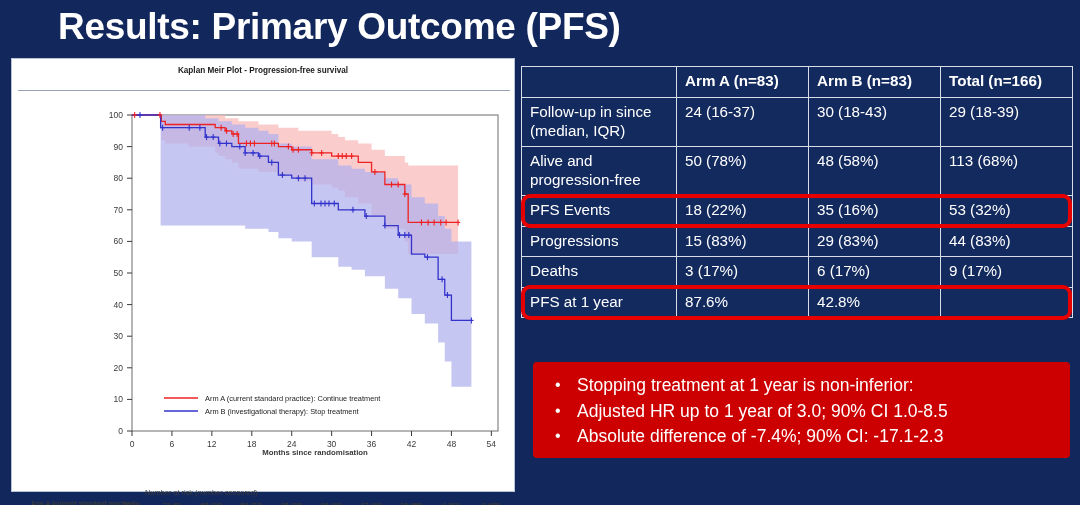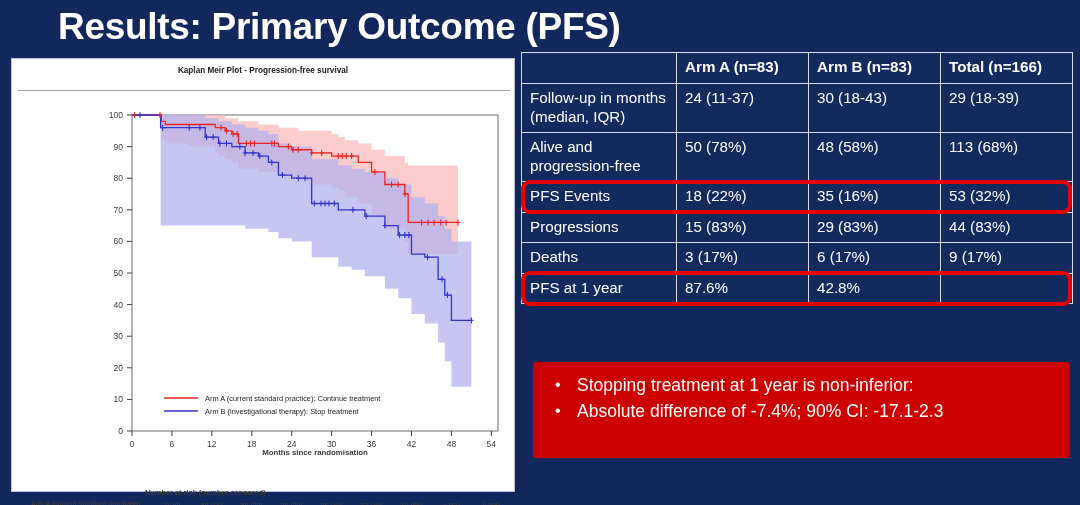--- a/index.html
+++ b/index.html
@@ -41,40 +41,40 @@
     line-height: 11px;
   }
   #km-divider {
     position: absolute; left: 6px; top: 31px; width: 492px; height: 1px;
     background: #9aa3b5;
   }
   #plot-svg { position: absolute; left: 0; top: 34px; }
 
   #risk-title {
     position: absolute; left: 133px; top: 429px;
-    font-size: 7.4px; color: #3a3a3a; font-weight: bold;
+    font-size: 7.4px; color: #3a3a3a; font-weight: normal;
   }
   .risk-rowlabel {
     position: absolute;
     width: 118px;
     text-align: right;
     font-size: 6.6px; color: #3a3a3a; line-height: 8.4px;
     font-weight: bold;
   }
   .risk-num {
     position: absolute;
     font-size: 6.8px; color: #3a3a3a;
     text-align: center; width: 40px;
     font-weight: bold;
   }
 
   
   #table-wrap {
     position: absolute;
-    left: 521px; top: 52px;
+    left: 521px; top: 66px;
     width: 551px; height: 285px;
   }
   table#results {
     width: 551px;
     border-collapse: collapse;
     table-layout: fixed;
   }
   table#results td, table#results th {
     border: 1px solid #d8dde8;
     color: #ffffff;
@@ -368,22 +368,22 @@
       <thead>
           <tr id="thead-row">
             <th></th>
             <th>Arm A (n=83)</th>
             <th>Arm B (n=83)</th>
             <th>Total (n=166)</th>
           </tr>
         </thead>
       <tbody id="tbody">
           <tr>
-            <td>Follow-up in months (median, IQR)</td>
-            <td>24 (11-37)</td>
+            <td>Follow-up in since (median, IQR)</td>
+            <td>24 (16-37)</td>
             <td>30 (18-43)</td>
             <td>29 (18-39)</td>
           </tr>
           <tr>
             <td>Alive and progression-free</td>
             <td>50 (78%)</td>
             <td>48 (58%)</td>
             <td>113 (68%)</td>
           </tr>
           <tr>
@@ -412,17 +412,18 @@
           </tr>
         </tbody>
     </table>
     <div class="ring" id="ring-pfs-events" style="top: 127.5px; height: 34.5px;"></div>
     <div class="ring" id="ring-pfs-1year" style="top: 219px; height: 34.5px;"></div>
   </div>
 
   <div id="callout">
     <ul id="callout-list">
         <li>Stopping treatment at 1 year is non-inferior:</li>
+        <li>Adjusted HR up to 1 year of 3.0; 90% CI 1.0-8.5</li>
         <li>Absolute difference of -7.4%; 90% CI: -17.1-2.3</li>
       </ul>
   </div>
 
 </div>
 
 </body></html>

